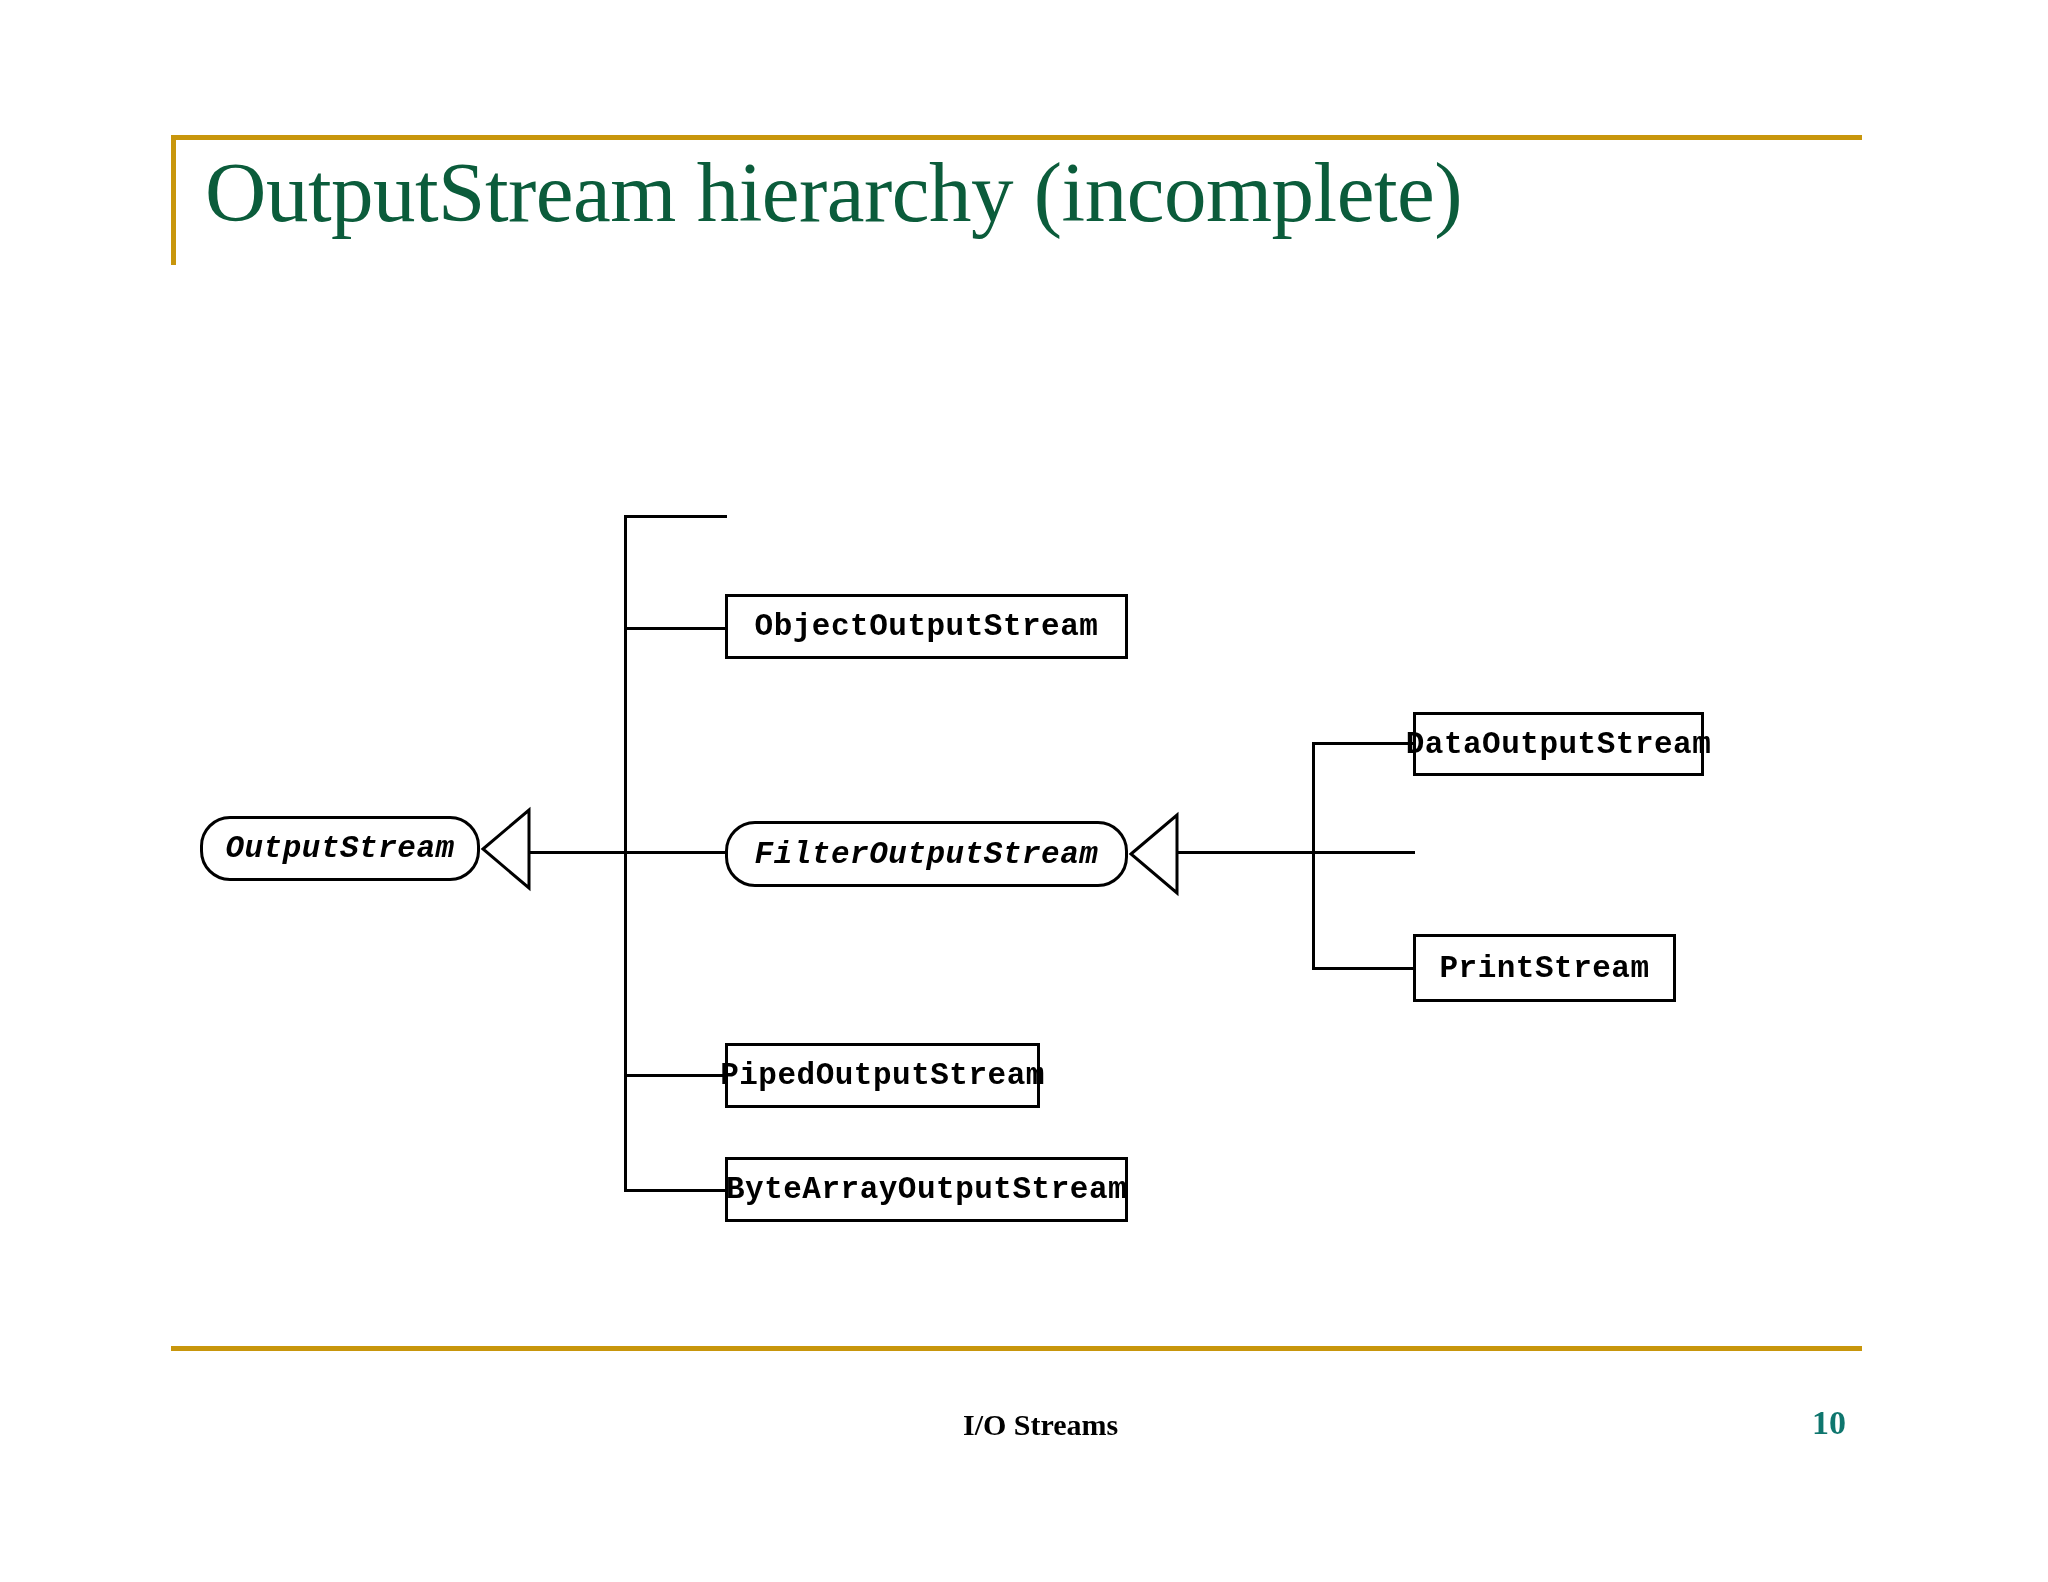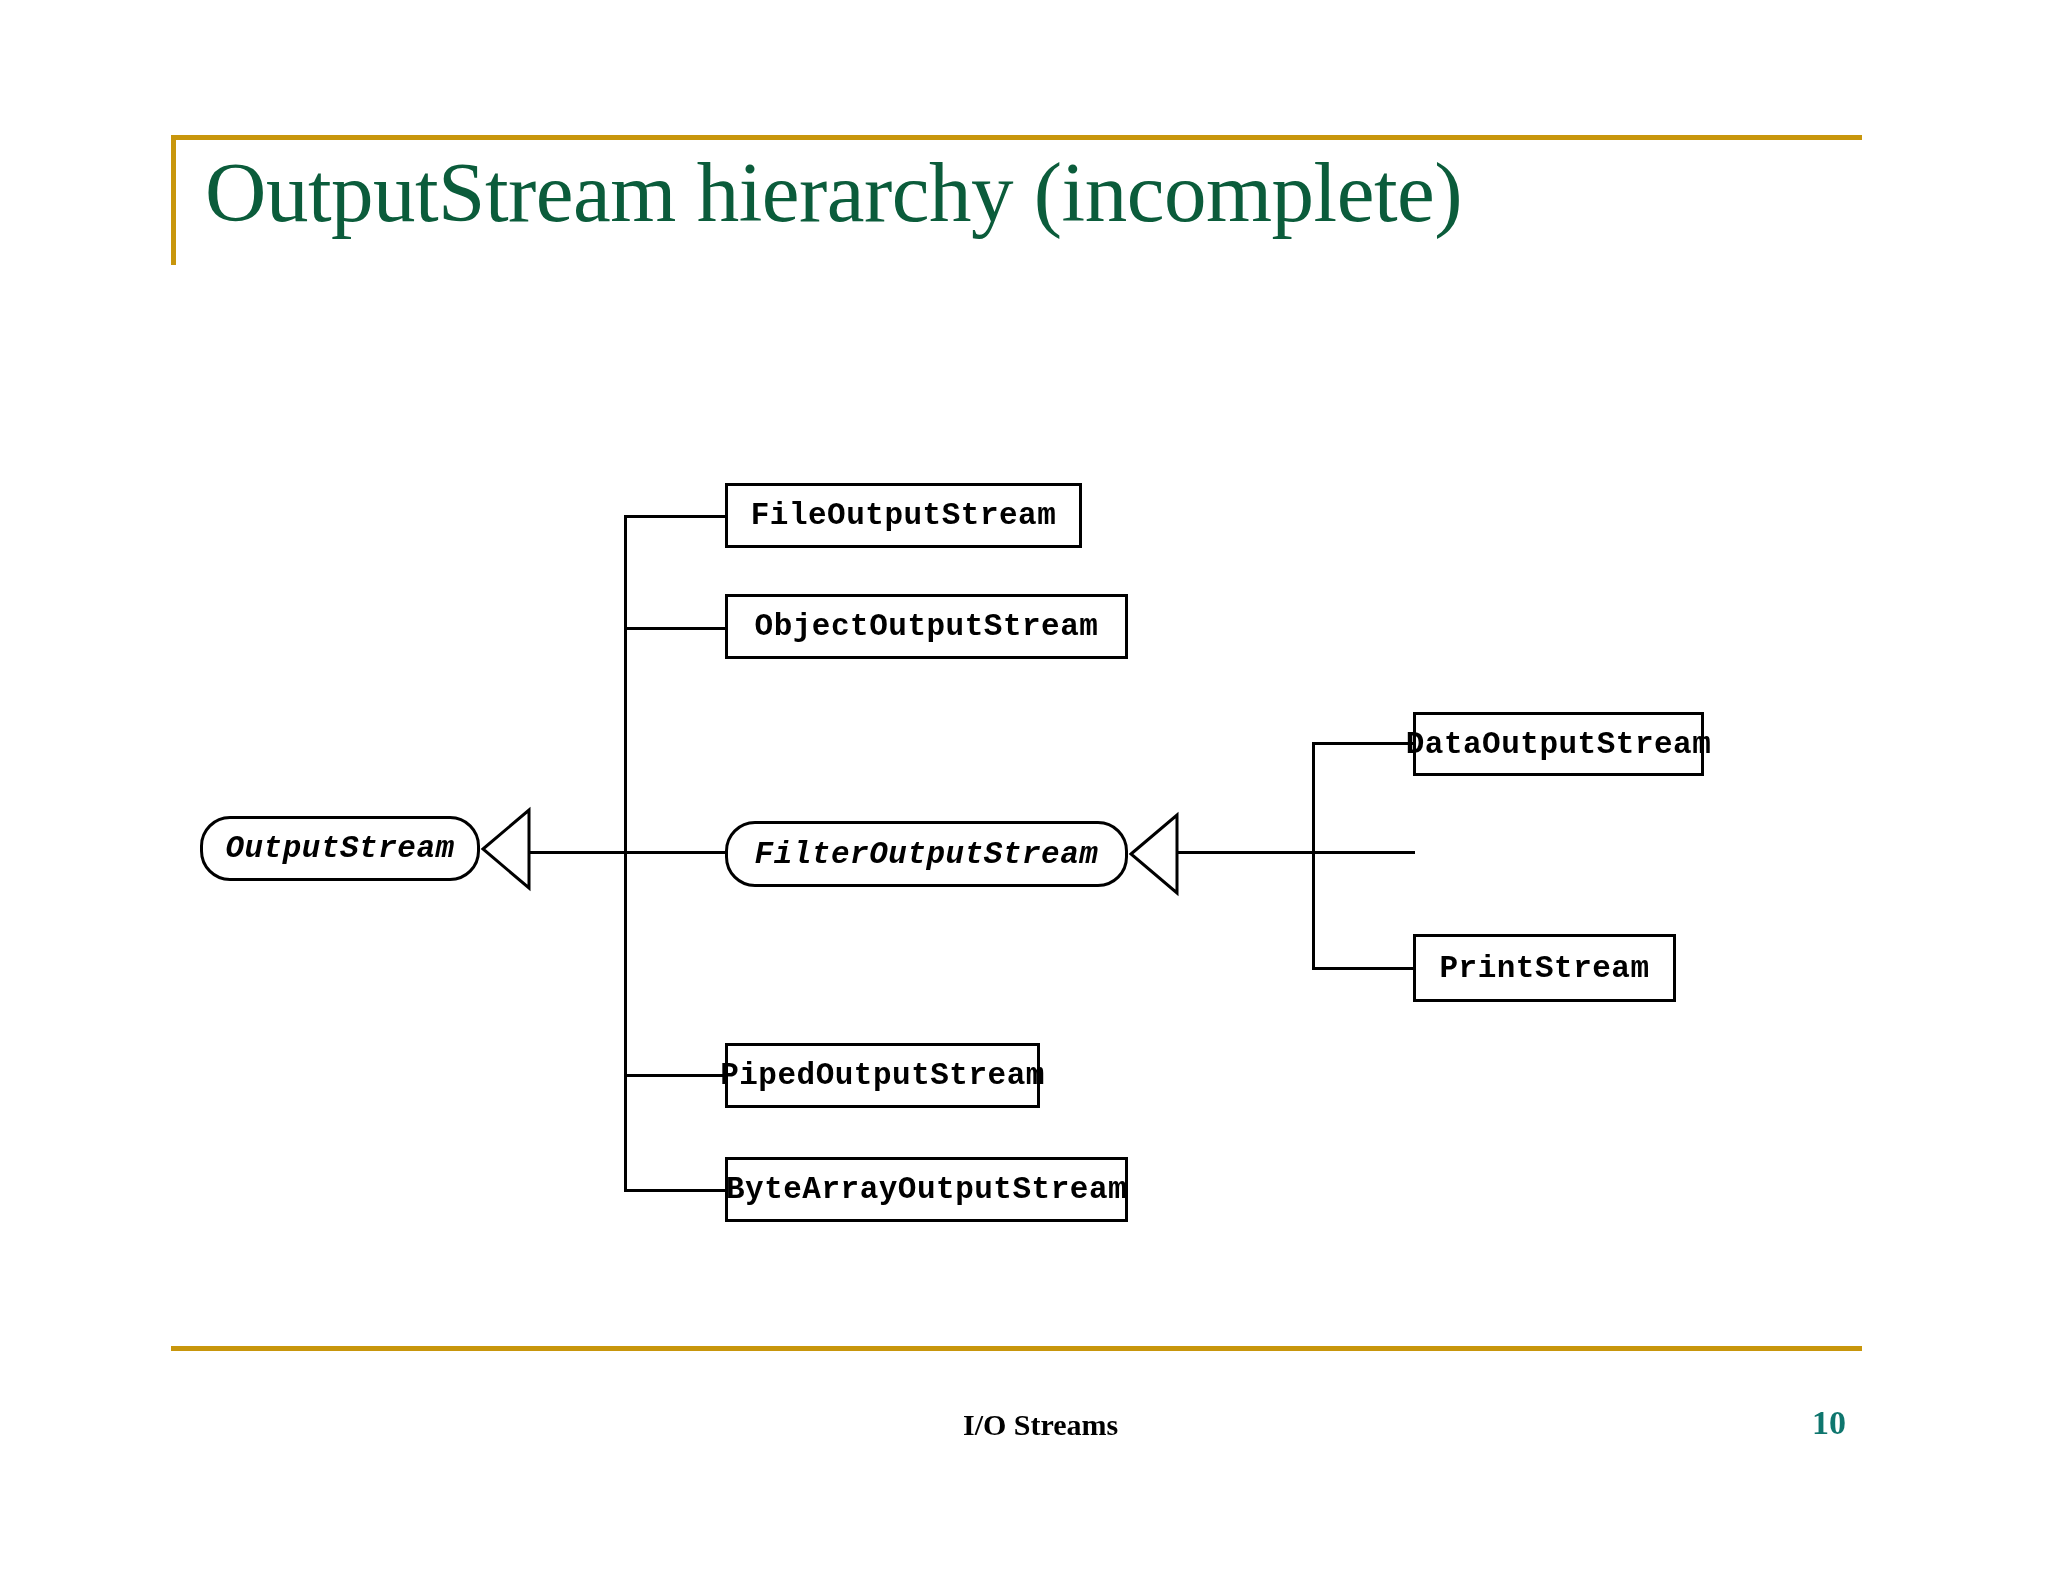--- a/index.html
+++ b/index.html
@@ -132,21 +132,20 @@
 
     <svg class="arrow-tri" style="left:480px; top:806px;" width="52" height="86">
       <polygon points="3,43 49,4 49,82" fill="#ffffff" stroke="#000000" stroke-width="3"></polygon>
     </svg>
 
     <div class="conn conn-h" style="left:528px; top:851px; width:99px;"></div>
 
     <div class="conn conn-v" style="left:624px; top:515px; height:676px;"></div>
 
     <div class="conn conn-h" style="left:624px; top:515px; width:103px;"></div>
-    <div class="uml-box" style="left:725px; top:483px; width:357px; height:65px;">FileOutputStream</div>
 
     <div class="conn conn-h" style="left:624px; top:627px; width:103px;"></div>
     <div class="uml-box" style="left:725px; top:594px; width:403px; height:65px;">ObjectOutputStream</div>
 
     <div class="conn conn-h" style="left:624px; top:851px; width:103px;"></div>
     <div class="uml-box abstract" style="left:725px; top:821px; width:403px; height:66px;">FilterOutputStream</div>
 
     <svg class="arrow-tri" style="left:1128px; top:811px;" width="52" height="86">
       <polygon points="3,43 49,4 49,82" fill="#ffffff" stroke="#000000" stroke-width="3"></polygon>
     </svg>

